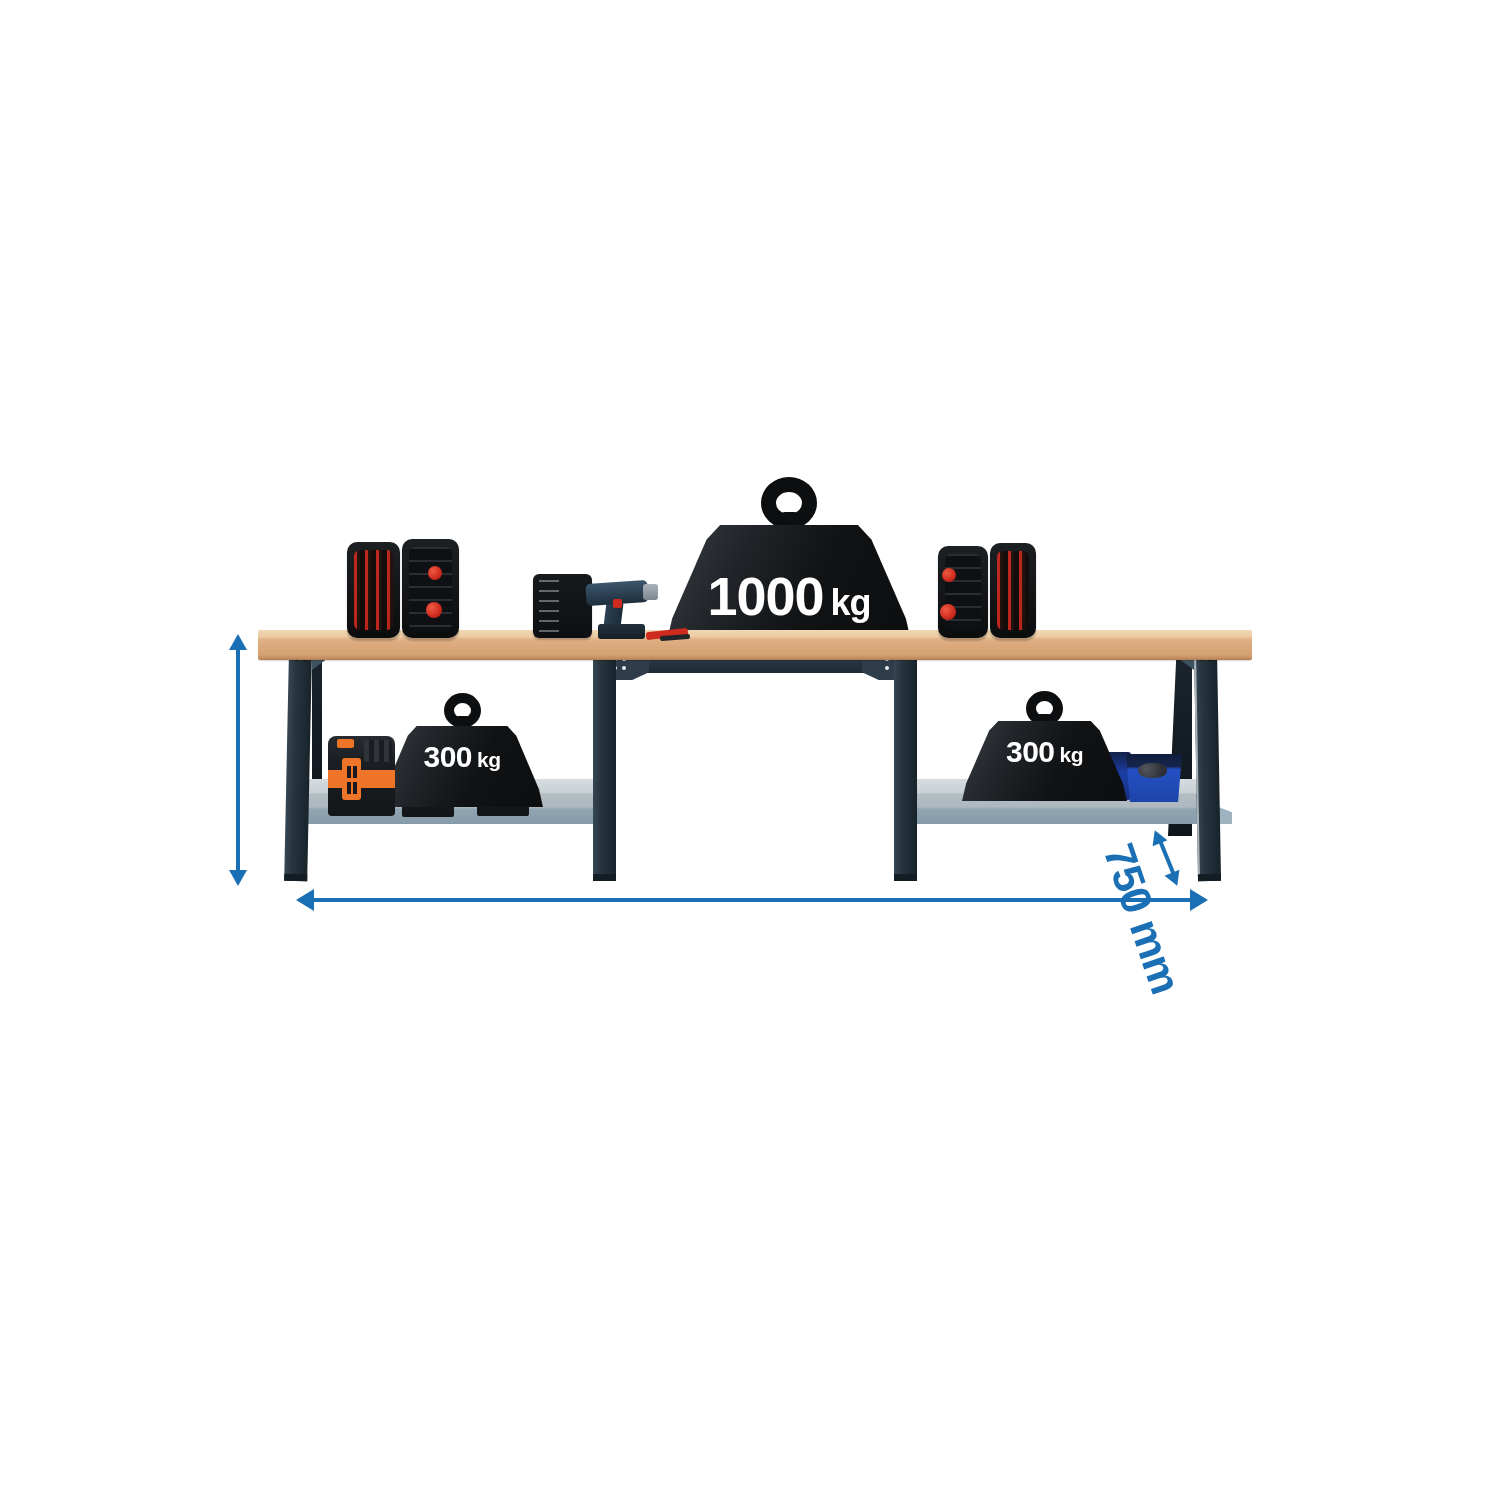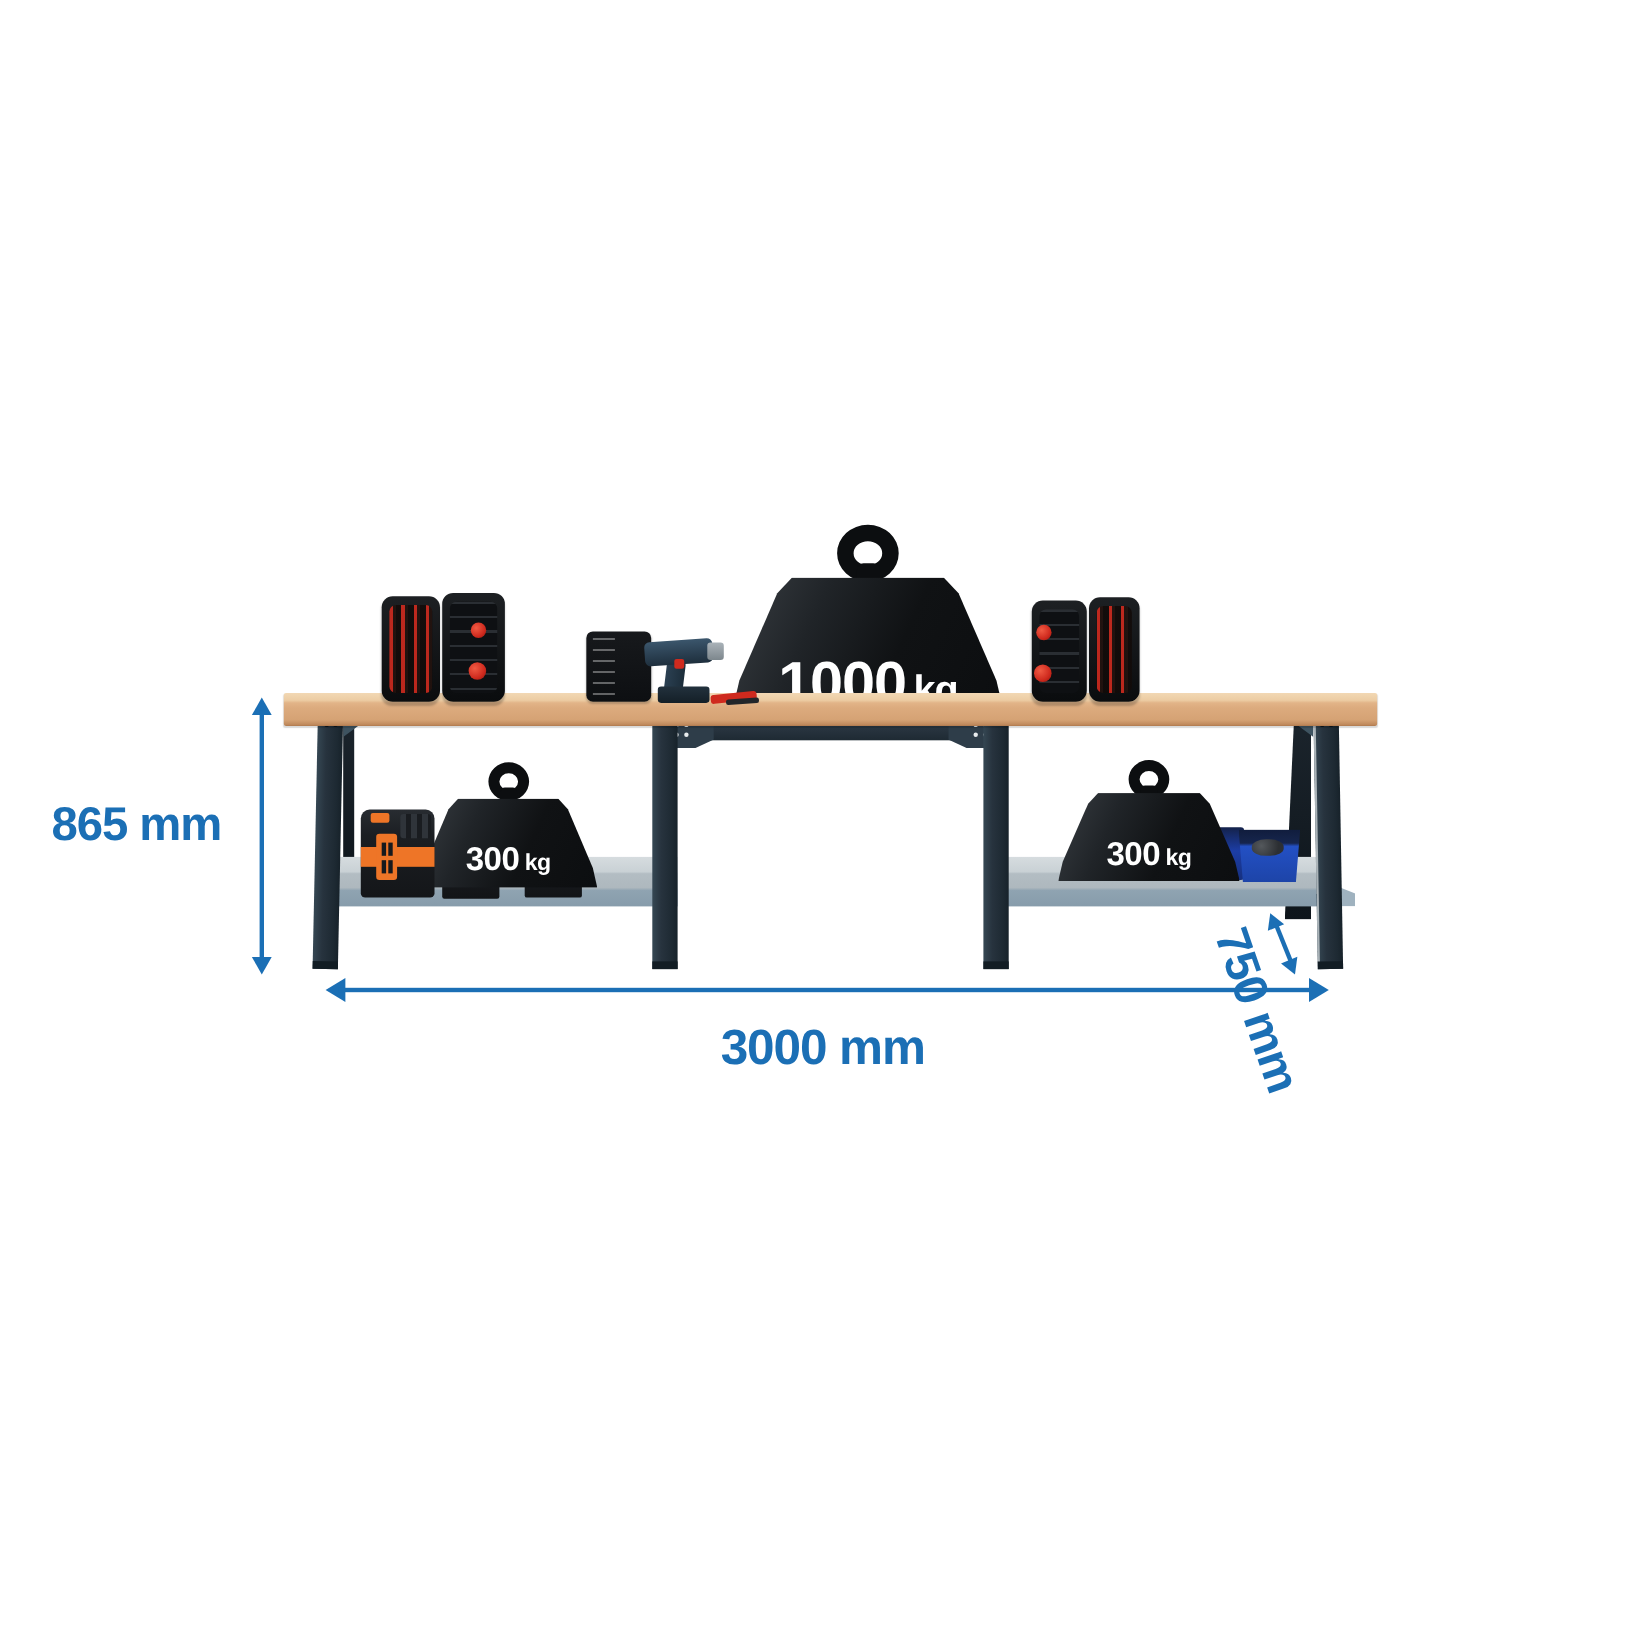--- a/index.html
+++ b/index.html
@@ -61,21 +61,21 @@
   
   .weight-ring{border-style:solid;border-color:var(--weight-black,#0c0e10);
     border-radius:50%;background:transparent;z-index:14;}
   .weight-link{background:var(--weight-black,#0c0e10);z-index:14;border-radius:6px;}
   .weight-body{
     z-index:14;
     background:linear-gradient(115deg,#383d42 0%,#202428 30%,#101214 60%,var(--weight-black,#0c0e10) 100%);
     clip-path:polygon(0% 100%,2.5% 78%,16.5% 12%,22% 0%,78% 0%,83.5% 12%,97.5% 78%,100% 100%);
   }
   .weight-label{position:absolute;left:0;width:100%;text-align:center;color:#ffffff;
-    font-weight:700;white-space:nowrap;letter-spacing:-1px;margin-top:25px;}
+    font-weight:700;white-space:nowrap;letter-spacing:-1px;}
   .weight-label .unit{font-weight:700;margin-left:7px;}
   .w1000 .weight-ring{left:761px;top:477px;width:26px;height:22px;border-width:15px;}
   .w1000 .weight-link{left:779px;top:512px;width:21px;height:20px;}
   .w1000 .weight-body{left:666px;top:525px;width:246px;height:120px;}
   .w1000 .weight-label{top:40px;font-size:54px;}
   .w1000 .weight-label .unit{font-size:36px;}
   .w300l .weight-ring{left:444px;top:693px;width:17px;height:15px;border-width:10px;}
   .w300l .weight-link{left:455px;top:716px;width:15px;height:14px;border-radius:4px;}
   .w300l .weight-body{left:381px;top:726px;width:162px;height:81px;}
   .w300r .weight-ring{left:1026px;top:691px;width:17px;height:15px;border-width:10px;}
@@ -252,28 +252,26 @@
     <div class="abs weight-body">
       <div class="weight-label"><span>300</span><span class="unit">kg</span></div>
     </div>
   </div>
 
   <div class="abs dim v-arrow">
     <div class="tri tri-up"></div>
     <div class="dim-line-v"></div>
     <div class="tri tri-down"></div>
   </div>
-  <div class="abs dim dim-label height-label">865 mm</div>
 
   <div class="abs dim h-arrow">
     <div class="tri tri-left"></div>
     <div class="dim-line-h"></div>
     <div class="tri tri-right"></div>
   </div>
-  <div class="abs dim dim-label length-label">3000 mm</div>
 
   <div class="abs dim d-arrow">
     <div class="tri tri-left"></div>
     <div class="dim-line-h"></div>
     <div class="tri tri-right"></div>
   </div>
   <div class="abs dim dim-label depth-label">750 mm</div>
 
 </div>
 

